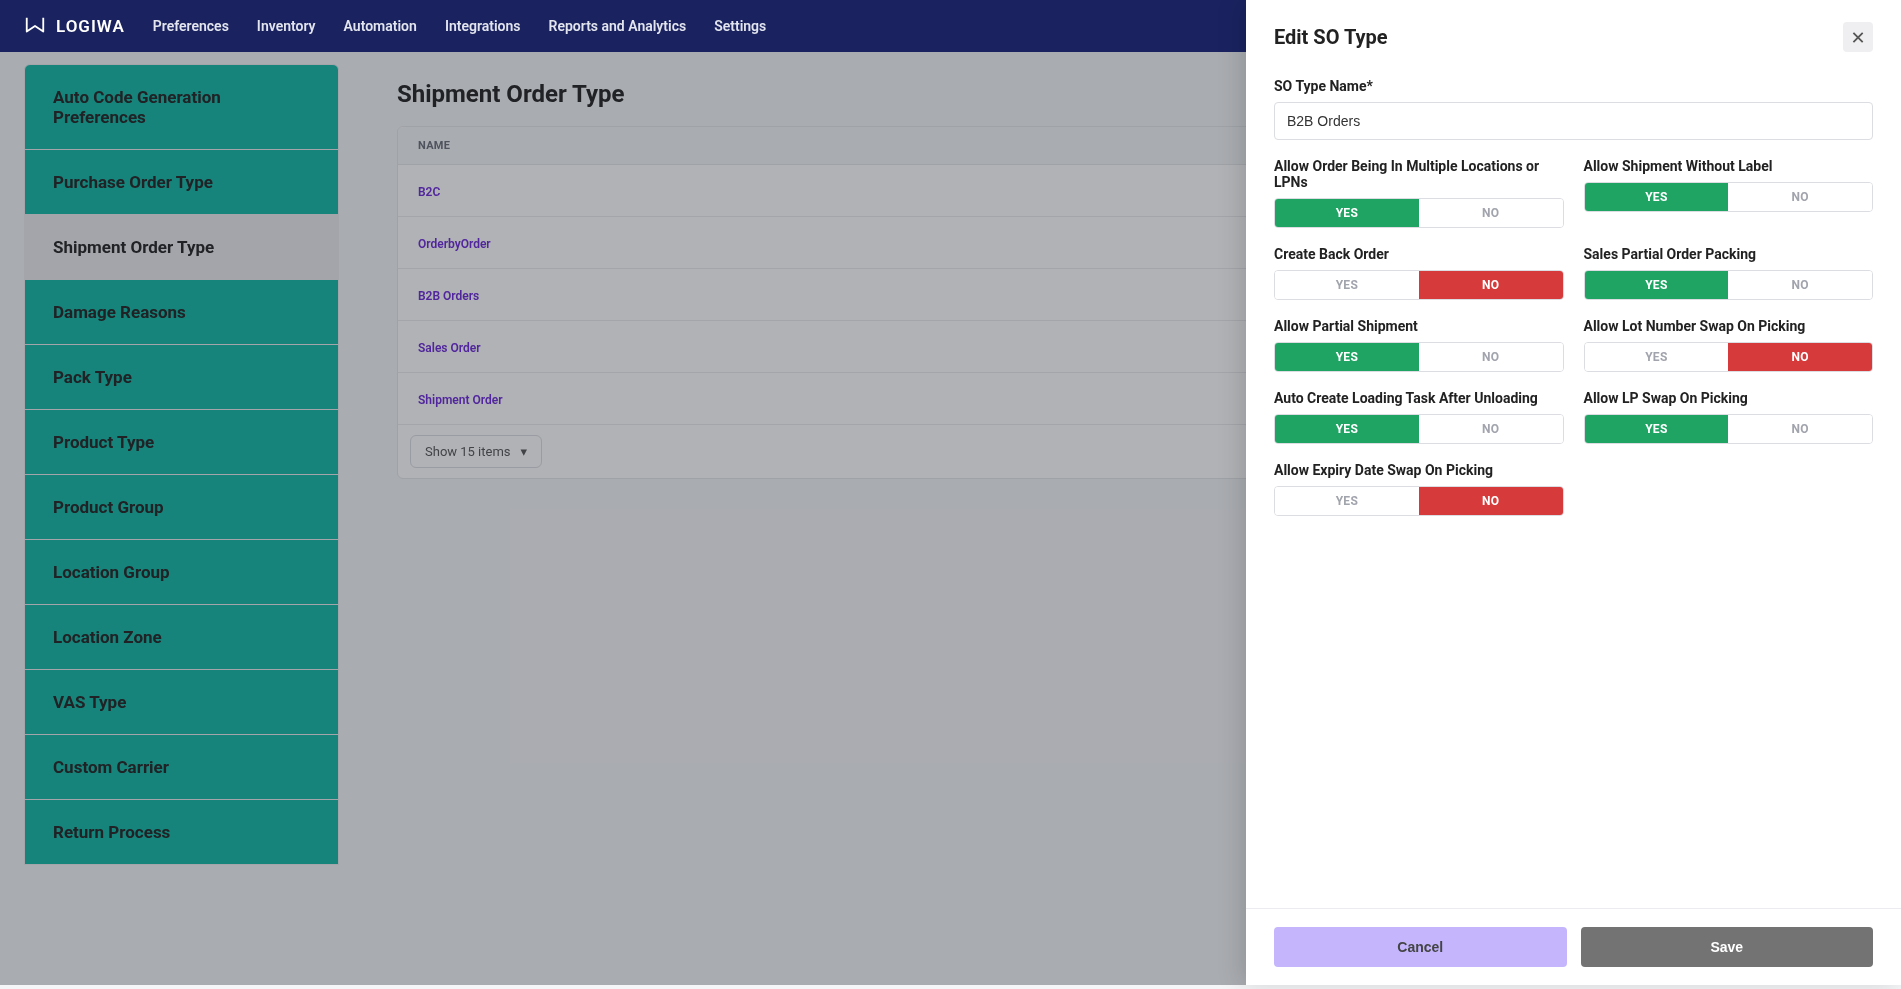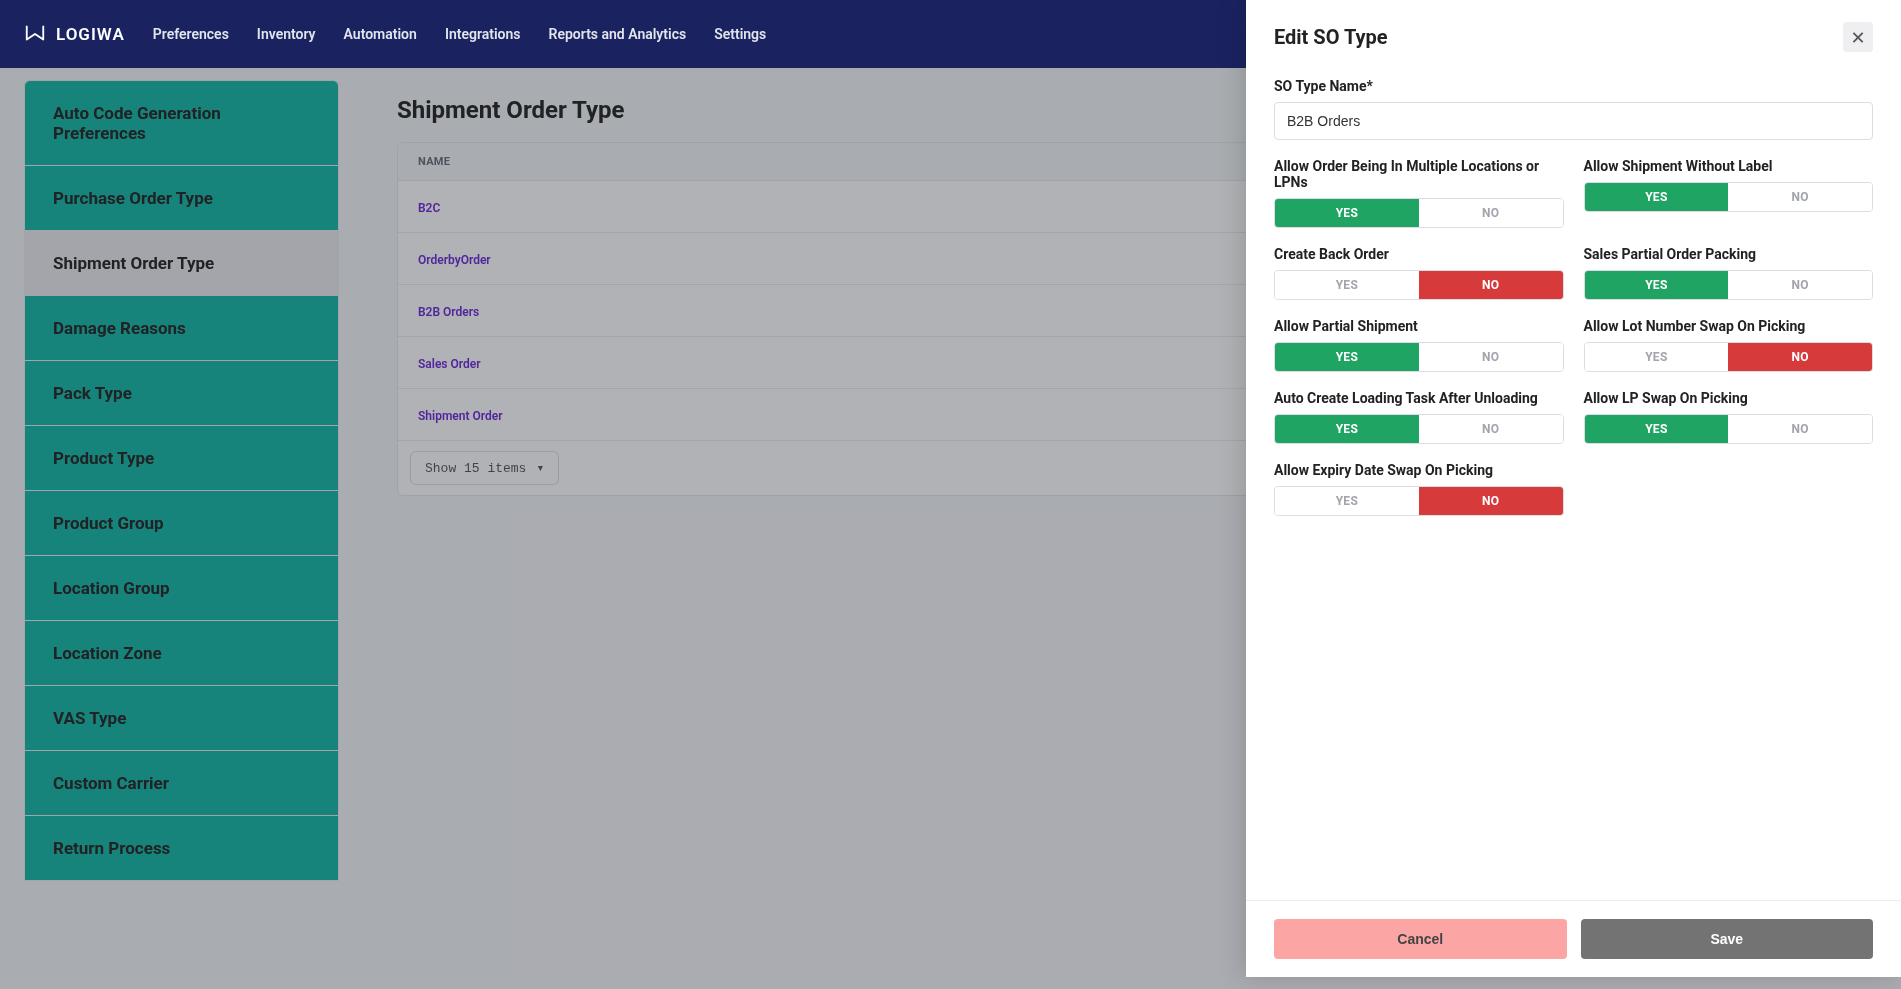--- a/index.html
+++ b/index.html
@@ -1,62 +1,62 @@
 <!DOCTYPE html>
 <html><head>
 <meta charset="utf-8">
 <style>
 * { box-sizing: border-box; margin: 0; padding: 0; }
 body { font-family: -apple-system, BlinkMacSystemFont, "Segoe UI", Roboto, Arial, sans-serif; background: #f5f6f8; color: #333; overflow: hidden; }
 
-.topbar { background: #1a2360; height: 68px; display: flex; align-items: center; padding: 0 24px; gap: 28px; }
+.topbar { background: #1a2360; height: 52px; display: flex; align-items: center; padding: 0 24px; gap: 28px; }
 .logo { display: flex; align-items: center; gap: 10px; color: #fff; font-weight: 600; letter-spacing: 1px; font-size: 17px; }
 .logo svg { width: 22px; height: 22px; }
 .nav-item { color: #e3e5ee; font-size: 14px; font-weight: 600; cursor: pointer; }
 
 .main { display: flex; height: calc(989px - 56px); position: relative; }
 .sidebar { width: 363px; padding: 0; overflow-y: auto; }
 .sidebar-item { background: #14b8a6; border-bottom: 1px solid #ececf0; padding: 22px 28px; font-size: 17px; font-weight: 700; color: #222; cursor: pointer; margin: 0 24px 0 24px; border-left: 1px solid #ececf0; border-right: 1px solid #ececf0; }
 .sidebar-item:first-child { margin-top: 12px; border-top: 1px solid #ececf0; border-radius: 6px 6px 0 0; }
 .sidebar-item.active { background: #ececef; }
 
 .content { flex: 1; padding: 20px 28px 20px 14px; }
 .page-title { font-size: 24px; font-weight: 700; color: #222; margin: 8px 0 18px 20px; }
 
 .table-wrap { background: #fff; border-radius: 6px; border: 1px solid #e5e6ea; margin-left: 20px; }
 .thead { background: #f5f6f8; padding: 12px 20px; font-size: 11px; font-weight: 700; letter-spacing: 0.3px; color: #6a6d78; border-bottom: 1px solid #e5e6ea; border-radius: 6px 6px 0 0; }
 .trow { padding: 16px 20px; border-bottom: 1px solid #ececf0; }
 .trow a { color: #6d28d9; font-size: 12px; font-weight: 600; text-decoration: none; cursor: pointer; margin-top: 18px; }
-.tfoot { display: flex; padding: 10px 12px; gap: 12px; font-family: Liberation Mono, monospace; }
+.tfoot { display: flex; padding: 10px 12px; gap: 12px; }
 .select-pill { border: 1px solid #dcdde2; border-radius: 6px; padding: 8px 14px; font-size: 13px; color: #555; display: inline-flex; align-items: center; gap: 10px; cursor: pointer; }
 .pager { margin-left: auto; display: flex; align-items: center; }
 .pager-btn { width: 26px; height: 30px; border: 1px solid #dcdde2; background: #fff; color: #99a; display: flex; align-items: center; justify-content: center; font-size: 13px; cursor: pointer; }
 .pager-btn + .pager-btn { border-left: none; }
 .pager-page { border: 1px solid #dcdde2; border-left: none; height: 30px; padding: 0 16px; display: flex; align-items: center; font-size: 13px; color: #555; }
 
 .overlay { position: absolute; inset: 0; background: rgba(30,33,44,0.35); }
 
-.drawer { position: fixed; right: 0; top: 0; bottom: 12px; width: 655px; background: #fff; box-shadow: -4px 0 24px rgba(0,0,0,0.15); display: flex; flex-direction: column; }
+.drawer { position: fixed; right: 0; top: 0; bottom: 4px; width: 655px; background: #fff; box-shadow: -4px 0 24px rgba(0,0,0,0.15); display: flex; flex-direction: column; }
 .drawer-head { display: flex; align-items: center; padding: 22px 28px; }
 .drawer-title { font-size: 20px; font-weight: 700; color: #222; }
 .close-btn { margin-left: auto; width: 30px; height: 30px; border-radius: 4px; background: #efeff1; color: #555; display: flex; align-items: center; justify-content: center; cursor: pointer; font-size: 18px; }
 .drawer-body { padding: 4px 28px 12px 28px; flex: 1; overflow-y: auto; }
 .field-label { font-size: 14px; font-weight: 700; color: #222; margin-bottom: 8px; }
 .text-input { width: 100%; border: 1px solid #dcdde2; border-radius: 4px; padding: 10px 12px; font-size: 14px; color: #333; }
 
 .toggle-grid { display: grid; grid-template-columns: 1fr 1fr; gap: 18px 20px; margin-top: 18px; }
 .toggle-block .tlabel { font-size: 14px; font-weight: 700; color: #222; margin-bottom: 8px; }
 .toggle-row { display: flex; border: 1px solid #dcdde2; border-radius: 4px; overflow: hidden; }
 .tbtn { flex: 1; text-align: center; padding: 7px 0; font-size: 12px; font-weight: 700; background: #fff; color: #a2a4ad; cursor: pointer; letter-spacing: 0.3px; }
 .tbtn.sel-yes { background: #1fa463; color: #fff; }
 .tbtn.sel-no  { background: #d63a3a; color: #fff; }
 .half { grid-column: span 1; }
 .drawer-foot { border-top: 1px solid #ececf0; padding: 18px 28px; display: flex; gap: 14px; }
 .btn { flex: 1; padding: 12px 0; border-radius: 4px; font-size: 14px; font-weight: 600; border: none; cursor: pointer; text-align: center; }
-.btn-cancel { background: #fca5a5; color: #444; }
+.btn-cancel { background: #c4b5fd; color: #444; }
 .btn-save { background: #737373; color: #fff; }
 </style>
 </head>
 <body>
 
 <div class="topbar">
   <div class="logo">
     <svg viewBox="0 0 24 24" fill="none" stroke="#fff" stroke-width="2">
         <path d="M3 3 L3 18 L12 12 L21 18 L21 3" stroke-linejoin="round"></path>
       </svg>

